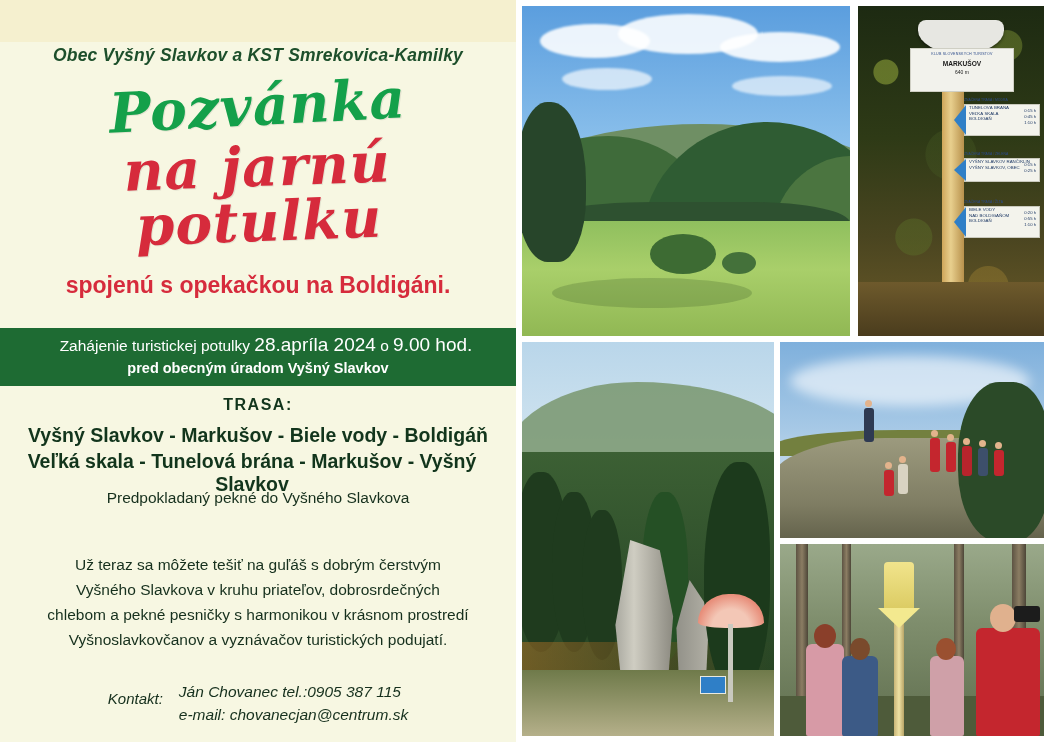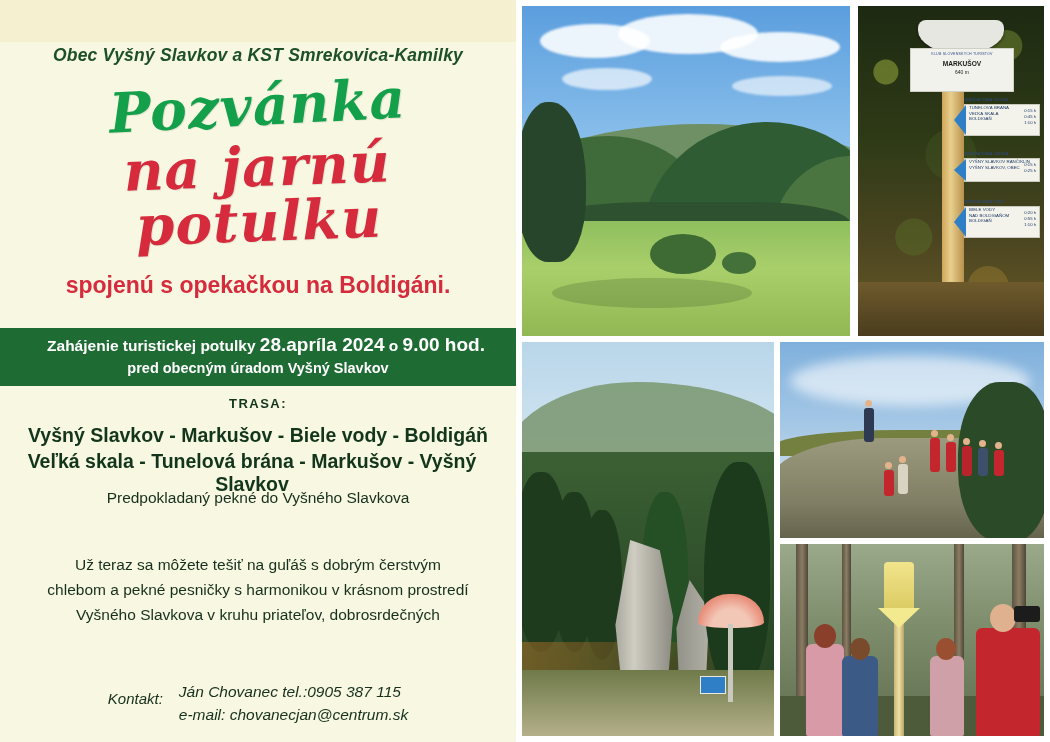--- a/index.html
+++ b/index.html
@@ -79,27 +79,27 @@
     color: #d62b3c;
   }
   .green-band {
     position: absolute; left: 0; top: 328px;
     width: 516px; height: 58px;
     background: #1e6b33;
     color: #ffffff;
     text-align: center;
     padding-top: 6px;
   }
-  .green-band .l1 { font-size: 15.5px; font-weight: bold; padding-left: 16px; }
+  .green-band .l1 { font-size: 15.5px; font-weight: normal; padding-left: 16px; }
   .green-band .l1 .big { font-size: 19px; }
   .green-band .l2 { font-size: 14.5px; font-weight: bold; margin-top: 4px; }
   .trasa-head {
     position: absolute; left: 0; top: 396px;
     width: 516px; text-align: center;
-    font-size: 13px; font-weight: bold;
+    font-size: 16px; font-weight: bold;
     color: #12351c; letter-spacing: 1.5px;
   }
   .trasa-l1 {
     position: absolute; left: 0; top: 424px;
     width: 516px; text-align: center;
     font-size: 19.5px; font-weight: bold; color: #12351c;
   }
   .trasa-l2 {
     position: absolute; left: 0; top: 450px;
     width: 504px; text-align: center;
@@ -249,22 +249,23 @@
     <div class="trasa-head">TRASA:</div>
     <div class="trasa-l1">Vyšný Slavkov - Markušov - Biele vody - Boldigáň</div>
     <div class="trasa-l2">Veľká skala - Tunelová brána - Markušov - Vyšný Slavkov</div>
 
     <div class="ret">
       <div>Predpokladaný pekné do Vyšného Slavkova</div>
     </div>
 
     <div class="para">
       <div>Už teraz sa môžete tešiť na guľáš s dobrým čerstvým</div>
+      <div>Vyšného Slavkova v kruhu priateľov, dobrosrdečných</div>
       <div>chlebom a pekné pesničky s harmonikou v krásnom prostredí</div>
-      <div>Vyšného Slavkova v kruhu priateľov, dobrosrdečných</div>
+      <div>Vyšnoslavkovčanov a vyznávačov turistických podujatí.</div>
     </div>
 
     <div class="contact">
       <div class="contact-label">Kontakt:</div>
       <div class="contact-lines">
         <div>Ján Chovanec tel.:0905 387 115</div>
         <div>e-mail: chovanecjan@centrum.sk</div>
       </div>
     </div>
   </div>

